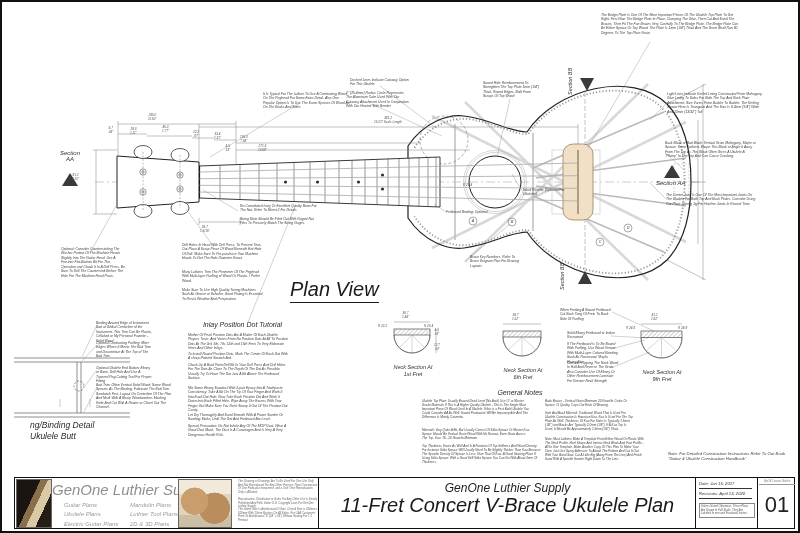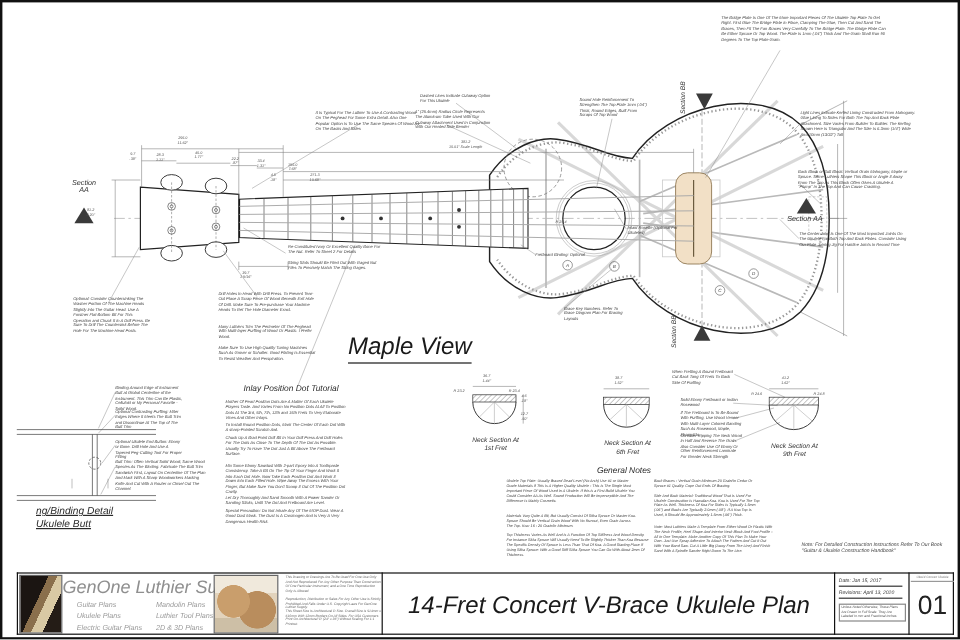--- a/index.html
+++ b/index.html
@@ -282,27 +282,27 @@
   <div class="a" style="left:560px;top:308px;width:55px;">When Fretting A Bound Fretboard Cut Back Tang Of Frets To Back Side Of Purfling</div>
   <div class="a" style="left:567px;top:331px;width:50px;">Solid Ebony Fretboard or Indian Rosewood</div>
   <div class="a" style="left:567px;top:342px;width:52px;">If The Fretboard Is To Be Bound With Purfling, Use Wood Veneer With Multi-Layer Colored Banding Such As Rosewood, Maple, Ebony Etc.</div>
   <div class="a" style="left:567px;top:361px;width:52px;">Consider Ripping The Neck Wood In Half And Reverse The Grain. Also Consider Use Of Ebony Or Other Reinforcement Laminate For Greater Neck Strength</div>
   <div class="a" style="left:668px;top:451px;width:120px;font-size:4.2px;">Note: For Detailed Construction Instructions Refer To Our Book "Guitar &amp; Ukulele Construction Handbook"</div>
   <div class="a" style="left:96px;top:321px;width:58px;">Binding Around Edge of Instrument Butt at Global Centerline of the Instrument. This Trim Can Be Plastic, Celluloid or My Personal Favorite - Solid Wood.</div>
   <div class="a" style="left:96px;top:341px;width:58px;">Optional Contrasting Purfling: Miter Edges Where It Meets The Butt Trim and Discontinue At The Top of The Butt Trim</div>
   <div class="a" style="left:96px;top:366px;width:56px;">Optional Ukulele End Button: Ebony or Bone. Drill Hole And Use A Tapered Peg-Cutting Tool For Proper Fitting</div>
   <div class="a" style="left:96px;top:383px;width:76px;">Butt Trim: Often Vertical Solid Wood; Same Wood Species As The Binding. Fabricate The Butt Trim Sandwich First, Layout On Centerline Of The Plan And Mark With A Sharp Woodworkers Marking Knife And Cut With A Router or Chisel Out The Channel.</div>
 
-  <div class="hdg planview" style="left:290px;top:278px;">Maple View</div>
+  <div class="hdg planview" style="left:290px;top:278px;">Plan View</div>
   <div class="hdg seclabel" style="left:50px;top:150px;width:40px;">Section
 AA</div>
   <div class="hdg seclabel nowrap" style="left:656px;top:180px;">Section AA</div>
   <div class="vtext" style="left:567px;top:95px;">Section BB</div>
   <div class="vtext" style="left:559px;top:290px;">Section BB</div>
-  <div class="hdg" style="left:30px;top:420px;font-size:8.5px;line-height:1.3;text-decoration:underline;">ng/Binding Detail
+  <div class="hdg" style="left:30px;top:420px;font-size:8.5px;line-height:1.3;">ng/Binding Detail
 Ukulele Butt</div>
 
   <div class="hdg" style="left:195px;top:321px;width:95px;text-align:center;font-size:7px;">Inlay Position Dot Tutorial</div>
   <div class="a" style="left:188px;top:333px;width:100px;">Mother Of Pearl Position Dots Are A Matter Of Each Ukulele Players Taste. And Varies From No Position Dots At All To Position Dots At The 3rd, 5th, 7th, 12th and 15th Frets To Very Elaborate Vines And Other Inlays.</div>
   <div class="a" style="left:188px;top:352px;width:100px;">To Install Round Position Dots, Mark The Center Of Each Dot With A sharp-Pointed Scratch Awl.</div>
   <div class="a" style="left:188px;top:363px;width:100px;">Chuck Up A Brad Point Drill Bit In Your Drill Press And Drill Holes For The Dots As Close To The Depth Of The Dot As Possible. Usually Try To Have The Dot Just A Bit Above The Fretboard Surface.</div>
   <div class="a" style="left:188px;top:386px;width:100px;">Mix Some Ebony Sawdust With 2-part Epoxy Into A Toothpaste Consistency. Take A Bit On The Tip Of Your Finger And Work It Into Each Dot Hole. Now Take Each Position Dot And Work It Down Into Each Filled Hole. Wipe Away The Excess With Your Finger, But Make Sure You Don't Scoop It Out Of The Position Dot Cavity.</div>
   <div class="a" style="left:188px;top:413px;width:100px;">Let Dry Thoroughly And Sand Smooth With A Power Sander Or Sanding Sticks, Until The Dot And Fretboard Are Level.</div>
   <div class="a" style="left:188px;top:424px;width:100px;">Special Precaution: Do Not Inhale Any Of The MOP Dust. Wear A Good Dust Mask. The Dust Is A Carcinogen And Is Very A Very Dangerous Health Risk.</div>
 
@@ -375,21 +375,22 @@
 Ukulele Plans
 Electric Guitar Plans</div>
   <div class="plans" style="left:130px;top:501px;">Mandolin Plans
 Luthier Tool Plans
 2D &amp; 3D Plans</div>
   <div class="photo" id="photo-molds" style="left:178px;top:479px;width:52px;height:47px;"></div>
   <div class="legal" style="left:238px;top:480px;">This Drawing or Drawings Are To Be Used For One Use Only And Not Reproduced For Any Other Purpose Than Construction Of One Particular Instrument, and a One Time Reproduction Only is Allowed.</div>
   <div class="legal" style="left:238px;top:498px;">Reproduction, Distribution or Sales For Any Other Use is Strictly Prohibited And Falls Under U.S. Copyright Laws For GenOne Luthier Supply.</div>
   <div class="legal" style="left:238px;top:508px;">This Sheet Size Is Architectural D Size. Overall Size is 914mm x 610mm With 12mm Borders On All Sides. For USA Customers Print On Architectural 'D' (24" x 36") Without Scaling For 1:1 Printout.</div>
 
-  <div class="tb-title" style="top:494px;">14-Fret Concert V-Brace Ukulele Plan</div>
+  <div class="tb-company" style="top:481px;">GenOne Luthier Supply</div>
+  <div class="tb-title" style="top:494px;">11-Fret Concert V-Brace Ukulele Plan</div>
 
   <div class="rev-row" style="left:699px;top:481px;">Date: Jan 15, 2017</div>
   <div class="rev-row" style="left:699px;top:491px;">Revisions: April 13, 2020</div>
   <div class="rev-note" style="left:699px;top:503px;">Unless Noted Otherwise, These Plans Are Drawn In Full Scale. They Are Labeled In mm and Fractional Inches.</div>
   <div class="sheethdr" style="left:759px;top:480px;">Uke14 Concert Ukulele</div>
   <div class="sheetnum" style="left:759px;top:492px;text-align:center;">01</div>
 
 </div>
 
 </body></html>

